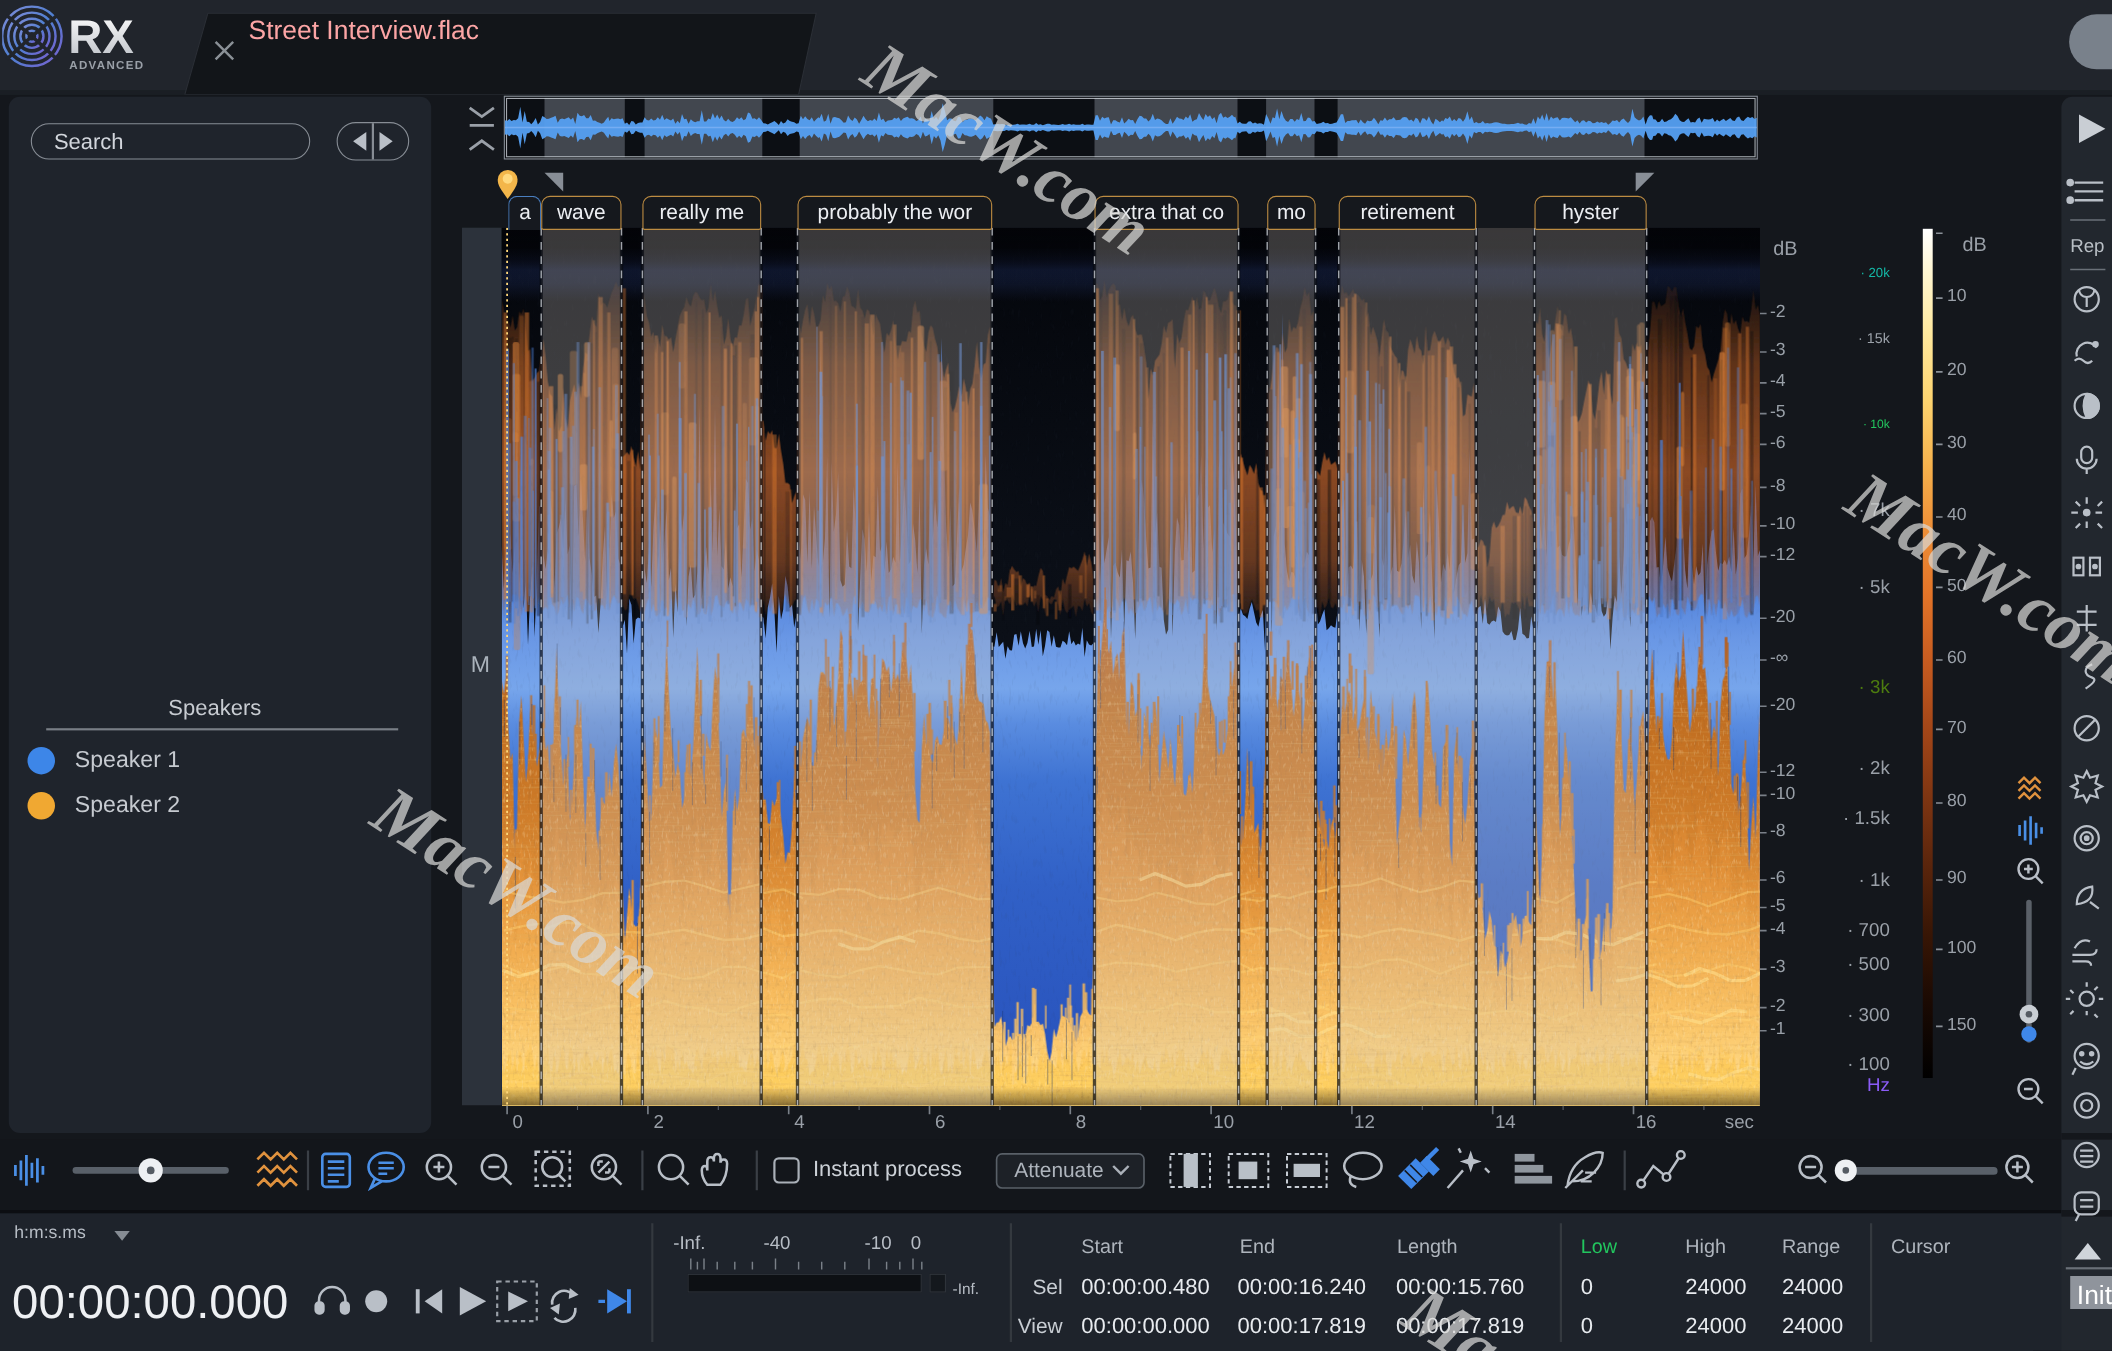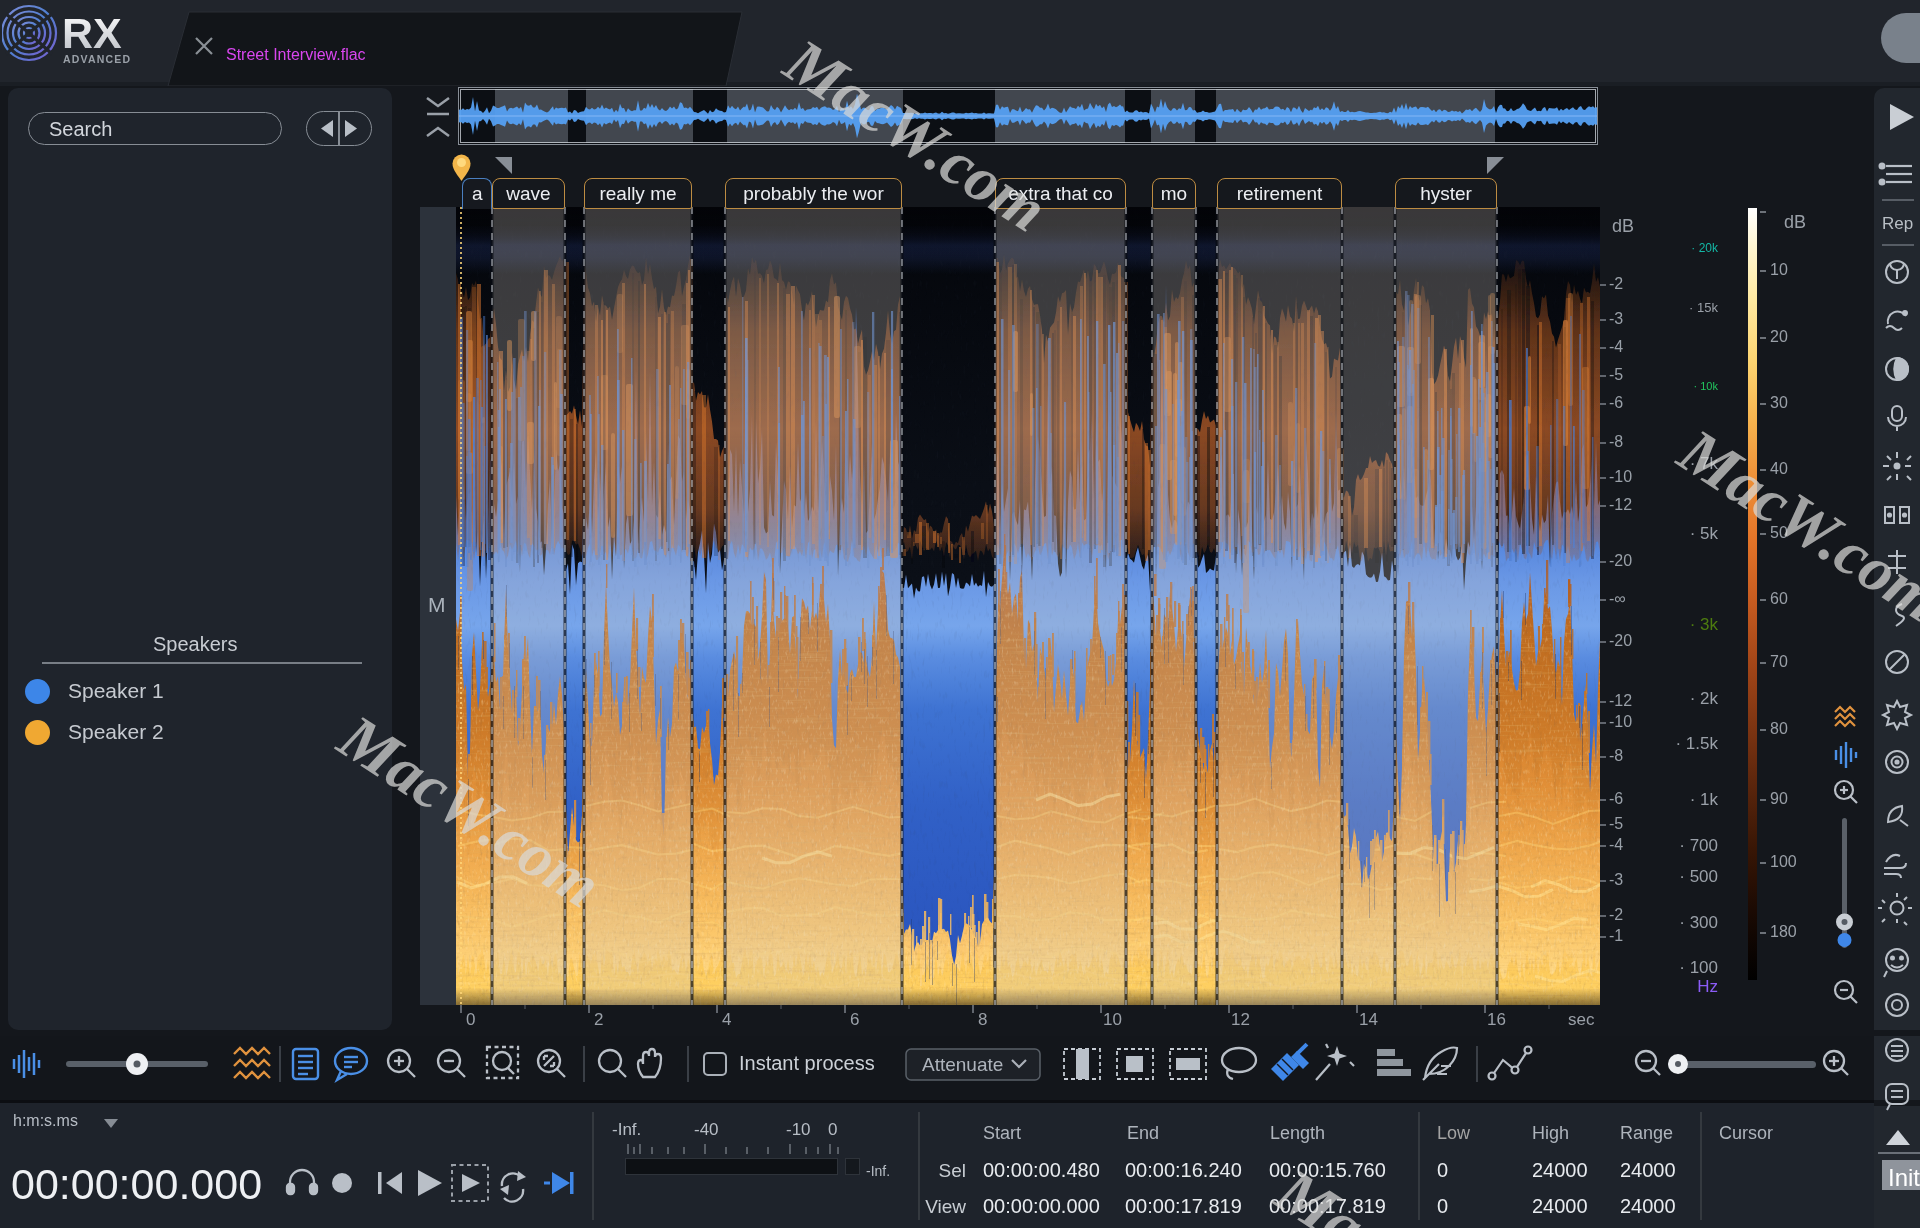--- a/index.html
+++ b/index.html
@@ -16,21 +16,21 @@
 <div class="abs" style="left:0;top:82px;width:1920px;height:4px;background:#1a1e24"></div>
 
 <svg class="abs" style="left:0;top:0" width="900" height="86">
       <polygon points="189,12 742,12 726,86 168,86" fill="#121519"></polygon>
       <polygon points="189,12 742,12 726,86 168,86" fill="none" stroke="#2a2e35" stroke-width="1"></polygon>
     </svg>
 
 <svg class="abs" style="left:194px;top:36px" width="20" height="20">
       <path d="M2 2 L18 18 M18 2 L2 18" stroke="#8a9096" stroke-width="2.2"></path>
     </svg>
-<div class="txt" style="left:226px;top:46px;font-size:16px;color:#d946ef">Street Interview.flac</div>
+<div class="txt" style="left:226px;top:14px;font-size:24px;color:#fca5a5">Street Interview.flac</div>
 
 <svg class="abs" style="left:2px;top:2px" width="130" height="72">
 <defs>
 <linearGradient id="lgRX" x1="0" y1="0" x2="1" y2="1">
           <stop offset="0" stop-color="#7f8cd8"></stop>
           <stop offset=".5" stop-color="#4f7fd0"></stop>
           <stop offset="1" stop-color="#7a5fd0"></stop>
         </linearGradient>
 <linearGradient id="lgTxt" x1="0" y1="0" x2="0" y2="1">
           <stop offset="0" stop-color="#ffffff"></stop>
@@ -1410,21 +1410,21 @@
 <div class="txt" style="left:1770px;top:261px;font-size:16px;color:#9aa0a8">10</div>
 <div class="txt" style="left:1770px;top:328px;font-size:16px;color:#9aa0a8">20</div>
 <div class="txt" style="left:1770px;top:394px;font-size:16px;color:#9aa0a8">30</div>
 <div class="txt" style="left:1770px;top:460px;font-size:16px;color:#9aa0a8">40</div>
 <div class="txt" style="left:1770px;top:524px;font-size:16px;color:#9aa0a8">50</div>
 <div class="txt" style="left:1770px;top:590px;font-size:16px;color:#9aa0a8">60</div>
 <div class="txt" style="left:1770px;top:653px;font-size:16px;color:#9aa0a8">70</div>
 <div class="txt" style="left:1770px;top:720px;font-size:16px;color:#9aa0a8">80</div>
 <div class="txt" style="left:1770px;top:790px;font-size:16px;color:#9aa0a8">90</div>
 <div class="txt" style="left:1770px;top:853px;font-size:16px;color:#9aa0a8">100</div>
-<div class="txt" style="left:1770px;top:923px;font-size:16px;color:#9aa0a8">180</div>
+<div class="txt" style="left:1770px;top:923px;font-size:16px;color:#9aa0a8">150</div>
 
 <svg class="abs" style="left:1822px;top:700px" width="50" height="310">
 <g stroke="#e0923e" stroke-width="2.2" fill="none">
         <path d="M13 12 l5 -5 l5 5 l5 -5 l5 5"></path>
         <path d="M13 19 l5 -5 l5 5 l5 -5 l5 5"></path>
         <path d="M13 26 l5 -5 l5 5 l5 -5 l5 5"></path>
       </g>
 <g stroke="#4a8fe6" stroke-width="2.4">
         <line x1="14" y1="50" x2="14" y2="60"></line>
         <line x1="19" y1="46" x2="19" y2="64"></line>
@@ -1681,21 +1681,21 @@
 <div class="txt" style="left:1270px;top:1123px;font-size:18px;color:#aeb4bc">Length</div>
 <div class="txt" style="left:920px;top:1160px;width:46px;text-align:right;font-size:19px;color:#c8cdd3">Sel</div>
 <div class="txt" style="left:908px;top:1196px;width:58px;text-align:right;font-size:19px;color:#c8cdd3">View</div>
 <div class="txt" style="left:983px;top:1159px;font-size:20px;color:#e8ebef">00:00:00.480</div>
 <div class="txt" style="left:1125px;top:1159px;font-size:20px;color:#e8ebef">00:00:16.240</div>
 <div class="txt" style="left:1269px;top:1159px;font-size:20px;color:#e8ebef">00:00:15.760</div>
 <div class="txt" style="left:983px;top:1195px;font-size:20px;color:#e8ebef">00:00:00.000</div>
 <div class="txt" style="left:1125px;top:1195px;font-size:20px;color:#e8ebef">00:00:17.819</div>
 <div class="txt" style="left:1269px;top:1195px;font-size:20px;color:#e8ebef">00:00:17.819</div>
 <div class="abs" style="left:1418px;top:1112px;width:2px;height:108px;background:#34393f"></div>
-<div class="txt" style="left:1437px;top:1123px;font-size:18px;color:#a3a3a3">Low</div>
+<div class="txt" style="left:1437px;top:1123px;font-size:18px;color:#22c55e">Low</div>
 <div class="txt" style="left:1532px;top:1123px;font-size:18px;color:#aeb4bc">High</div>
 <div class="txt" style="left:1620px;top:1123px;font-size:18px;color:#aeb4bc">Range</div>
 <div class="txt" style="left:1437px;top:1159px;font-size:20px;color:#e8ebef">0</div>
 <div class="txt" style="left:1532px;top:1159px;font-size:20px;color:#e8ebef">24000</div>
 <div class="txt" style="left:1620px;top:1159px;font-size:20px;color:#e8ebef">24000</div>
 <div class="txt" style="left:1437px;top:1195px;font-size:20px;color:#e8ebef">0</div>
 <div class="txt" style="left:1532px;top:1195px;font-size:20px;color:#e8ebef">24000</div>
 <div class="txt" style="left:1620px;top:1195px;font-size:20px;color:#e8ebef">24000</div>
 <div class="abs" style="left:1700px;top:1112px;width:2px;height:108px;background:#34393f"></div>
 <div class="txt" style="left:1719px;top:1123px;font-size:18px;color:#aeb4bc">Cursor</div>

